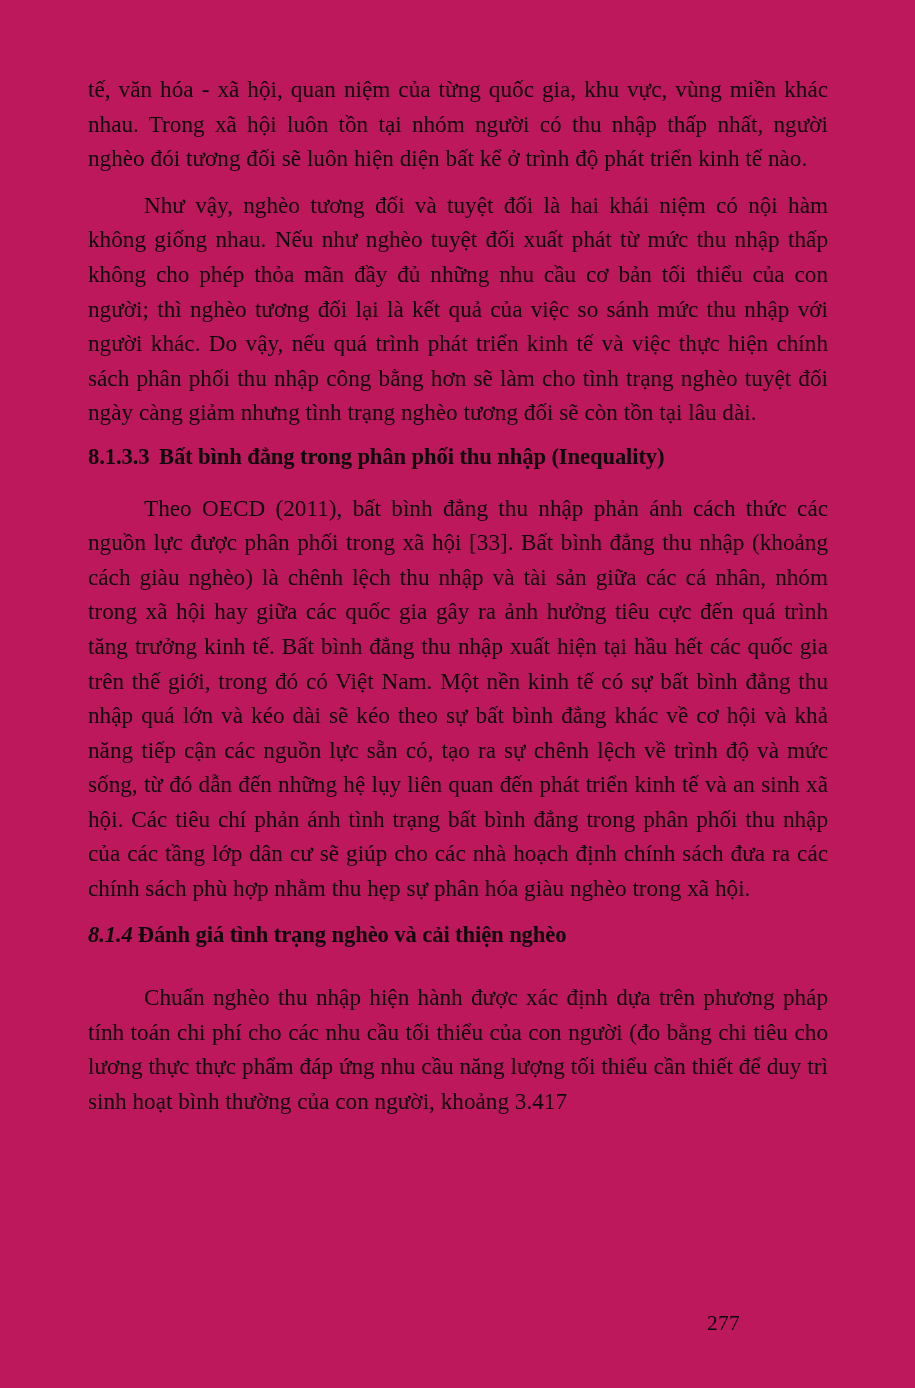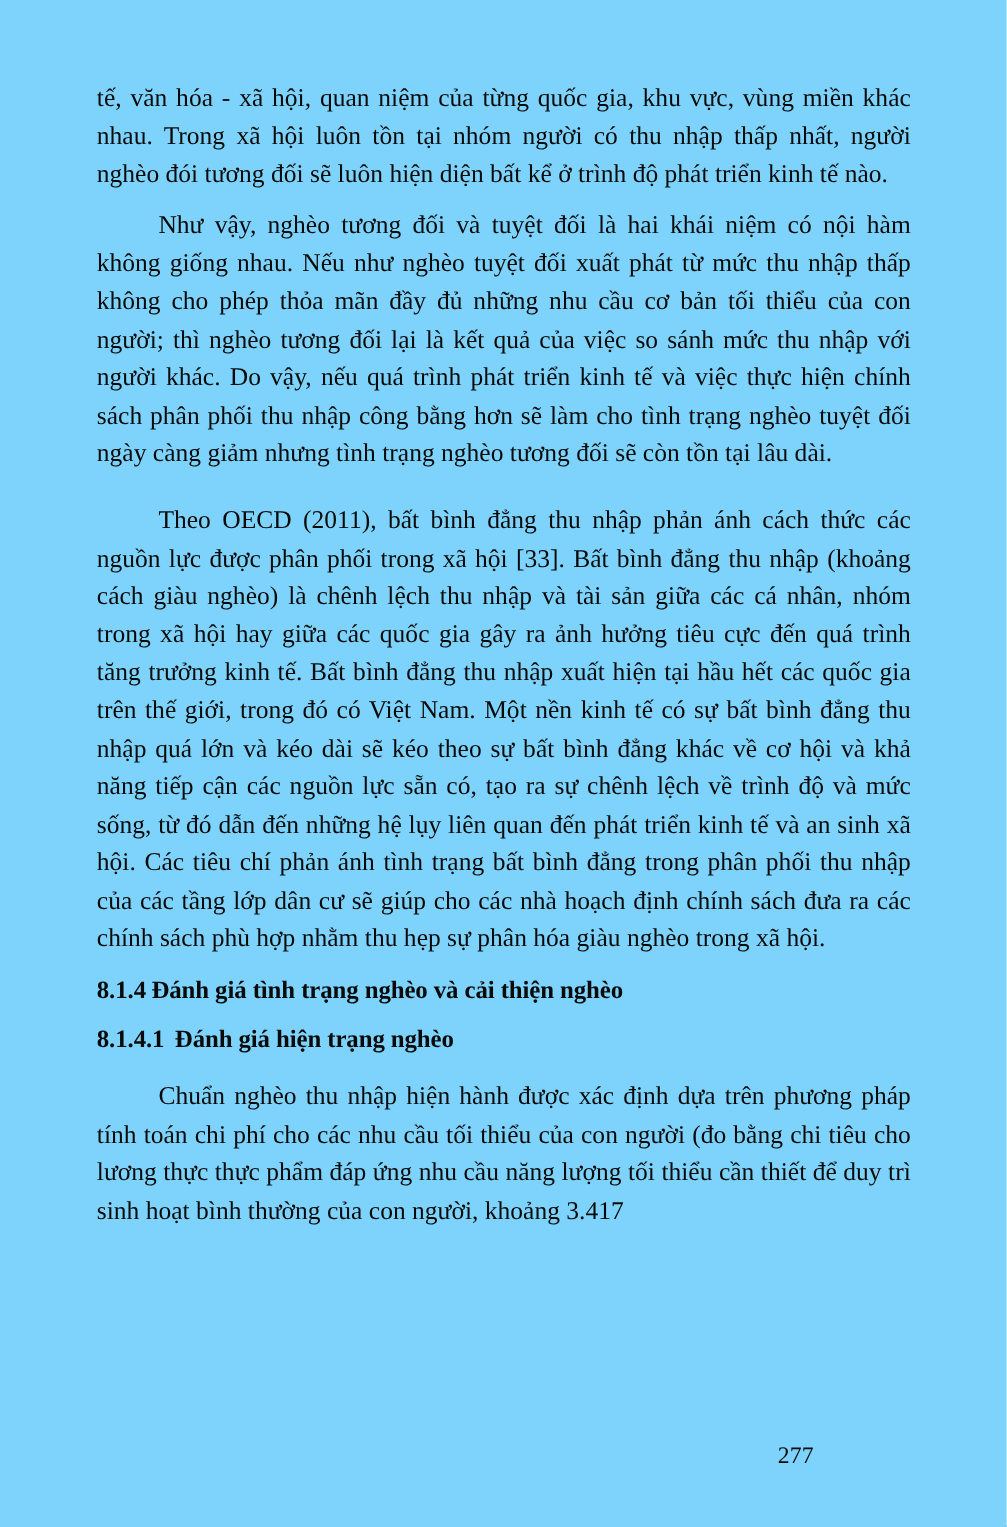--- a/index.html
+++ b/index.html
@@ -15,21 +15,21 @@
     font-family: "Liberation Serif", "DejaVu Serif", serif;
     color: #0a0a0a;
     -webkit-font-smoothing: antialiased;
   }
 
   .page {
     position: absolute;
     left: 0; top: 0;
     width: 915px;
     height: 1388px;
-    background: #7dd3fc;
+    background: #be185d;
   }
 
   .content {
     position: absolute;
     left: 88px;
     top: 72px;
     width: 740px;
   }
 
   
@@ -58,20 +58,21 @@
     line-height: 34.6px;
     font-weight: bold;
     text-align: left;
     letter-spacing: -0.1px;
   }
   .heading .num {
     margin-right: 0.42em;
   }
   .heading.tight .num {
     margin-right: 0.22em;
+    font-style: italic;
   }
 
   
   .gap-before-h3 { height: 10px; }
   .gap-after-h3  { height: 4px; }
   .gap-before-h2 { height: 12px; }
   .gap-between-h { height: 10px; }
   .gap-after-h4  { height: 6px; }
 
   
@@ -91,36 +92,36 @@
 
 <div class="page">
   <div class="content">
 
     <p class="para">tế, văn hóa - xã hội, quan niệm của từng quốc gia, khu vực, vùng miền khác nhau. Trong xã hội luôn tồn tại nhóm người có thu nhập thấp nhất, người nghèo đói tương đối sẽ luôn hiện diện bất kể ở trình độ phát triển kinh tế nào.</p>
 
     <p class="para indent">Như vậy, nghèo tương đối và tuyệt đối là hai khái niệm có nội hàm không giống nhau. Nếu như nghèo tuyệt đối xuất phát từ mức thu nhập thấp không cho phép thỏa mãn đầy đủ những nhu cầu cơ bản tối thiểu của con người; thì nghèo tương đối lại là kết quả của việc so sánh mức thu nhập với người khác. Do vậy, nếu quá trình phát triển kinh tế và việc thực hiện chính sách phân phối thu nhập công bằng hơn sẽ làm cho tình trạng nghèo tuyệt đối ngày càng giảm nhưng tình trạng nghèo tương đối sẽ còn tồn tại lâu dài.</p>
 
     <div class="gap-before-h3"></div>
 
+    <h3 class="heading">
+      <span class="num">8.1.3.3</span><span>Bất bình đẳng trong phân phối thu nhập (Inequality)</span>
+    </h3>
 
     <div class="gap-after-h3"></div>
 
     <p class="para indent">Theo OECD (2011), bất bình đẳng thu nhập phản ánh cách thức các nguồn lực được phân phối trong xã hội [33]. Bất bình đẳng thu nhập (khoảng cách giàu nghèo) là chênh lệch thu nhập và tài sản giữa các cá nhân, nhóm trong xã hội hay giữa các quốc gia gây ra ảnh hưởng tiêu cực đến quá trình tăng trưởng kinh tế. Bất bình đẳng thu nhập xuất hiện tại hầu hết các quốc gia trên thế giới, trong đó có Việt Nam. Một nền kinh tế có sự bất bình đẳng thu nhập quá lớn và kéo dài sẽ kéo theo sự bất bình đẳng khác về cơ hội và khả năng tiếp cận các nguồn lực sẵn có, tạo ra sự chênh lệch về trình độ và mức sống, từ đó dẫn đến những hệ lụy liên quan đến phát triển kinh tế và an sinh xã hội. Các tiêu chí phản ánh tình trạng bất bình đẳng trong phân phối thu nhập của các tầng lớp dân cư sẽ giúp cho các nhà hoạch định chính sách đưa ra các chính sách phù hợp nhằm thu hẹp sự phân hóa giàu nghèo trong xã hội.</p>
 
     <div class="gap-before-h2"></div>
 
     <h2 class="heading tight">
       <span class="num">8.1.4</span><span>Đánh giá tình trạng nghèo và cải thiện nghèo</span>
     </h2>
 
     <div class="gap-between-h"></div>
 
-    <h4 class="heading">
-      <span class="num">8.1.4.1</span><span>Đánh giá hiện trạng nghèo</span>
-    </h4>
 
     <div class="gap-after-h4"></div>
 
 
     <p class="para indent">Chuẩn nghèo thu nhập hiện hành được xác định dựa trên phương pháp tính toán chi phí cho các nhu cầu tối thiểu của con người (đo bằng chi tiêu cho lương thực thực phẩm đáp ứng nhu cầu năng lượng tối thiểu cần thiết để duy trì sinh hoạt bình thường của con người, khoảng 3.417</p>
 
   </div>
 
   <div class="folio">277</div>
 </div>

